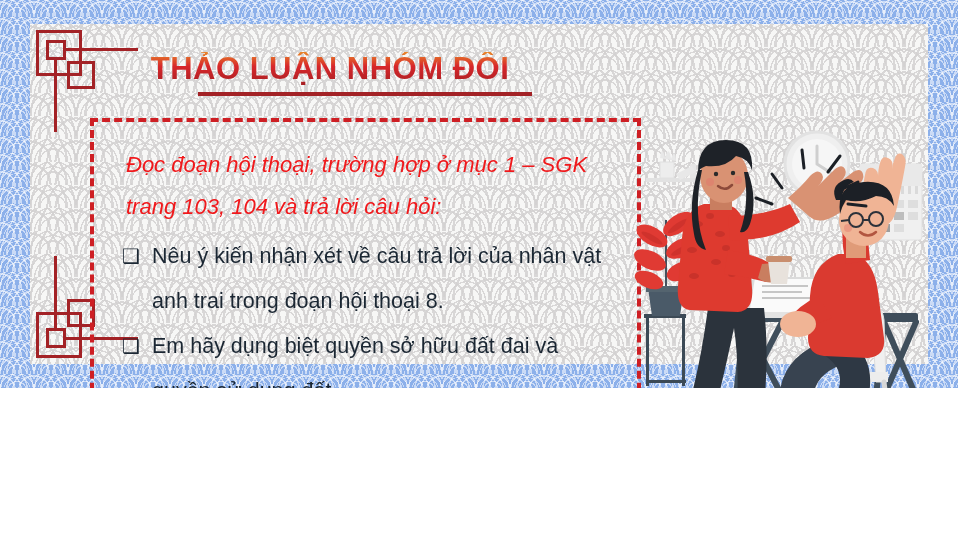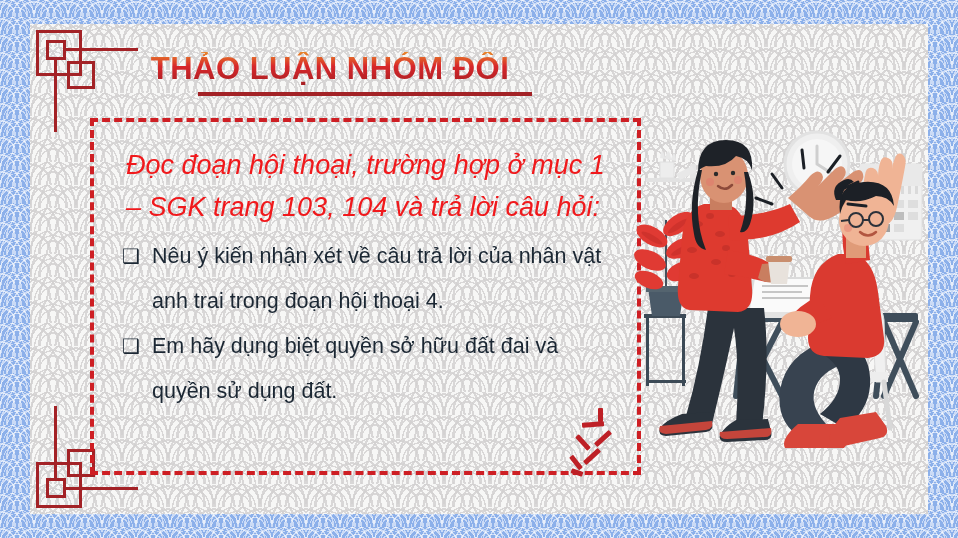--- a/index.html
+++ b/index.html
@@ -3,21 +3,21 @@
 <meta charset="utf-8">
 <style>
   html, body {
     margin: 0;
     padding: 0;
     background: #ffffff;
   }
   #slide {
     position: relative;
     width: 958px;
-    height: 538px;
+    height: 388px;
     overflow: hidden;
     font-family: "Liberation Sans", sans-serif;
     background: #8CB0EA;
   }
 
   
   .wave-blue {
     position: absolute;
     inset: 0;
     background-color: #8CB0EA;
@@ -78,21 +78,21 @@
     border: 4px dashed #CE1F24;
     box-sizing: border-box;
   }
   .dash-box-inner { position: absolute; inset: 0; }
   .intro {
     position: absolute;
     left: 32px; top: 22px;
     width: 490px;
     color: #F0191C;
     font-style: italic;
-    font-size: 27px;
+    font-size: 22px;
     line-height: 42px;
     font-weight: 500;
   }
   .bullets {
     position: absolute;
     left: 28px; top: 112px;
     width: 500px;
     color: #1B2733;
     font-size: 21.5px;
     line-height: 45px;
@@ -153,21 +153,21 @@
 
   <div class="dash-box">
     <div class="dash-box-inner">
 
       <div class="intro">Đọc đoạn hội thoại, trường hợp ở mục 1 – SGK trang 103, 104 và trả lời câu hỏi:</div>
 
       <div class="bullets">
 
         <div class="bullet-row">
           <span class="bullet-mark">❑</span>
-          <span class="bullet-text">Nêu ý kiến nhận xét về câu trả lời của nhân vật anh trai trong đoạn hội thoại 4.</span>
+          <span class="bullet-text">Nêu ý kiến nhận xét về câu trả lời của nhân vật anh trai trong đoạn hội thoại 8.</span>
         </div>
 
         <div class="bullet-row">
           <span class="bullet-mark">❑</span>
           <span class="bullet-text">Em hãy dụng biệt quyền sở hữu đất đai và quyền sử dụng đất.</span>
         </div>
 
       </div>
     </div>
   </div>

